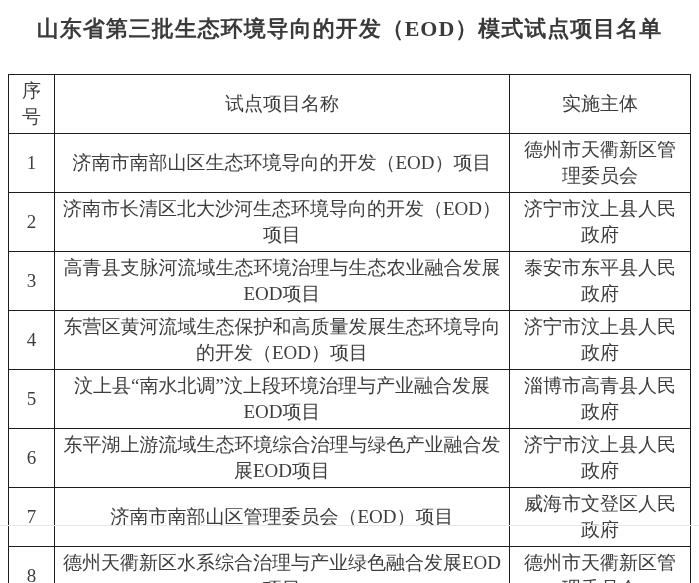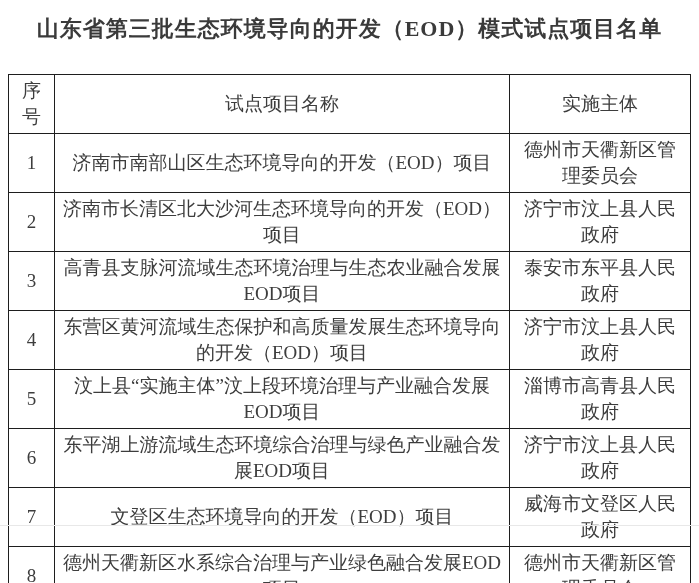--- a/index.html
+++ b/index.html
@@ -97,31 +97,31 @@
           <td>高青县支脉河流域生态环境治理与生态农业融合发展EOD项目</td>
           <td>泰安市东平县人民政府</td>
         </tr>
         <tr>
           <td>4</td>
           <td>东营区黄河流域生态保护和高质量发展生态环境导向的开发（EOD）项目</td>
           <td>济宁市汶上县人民政府</td>
         </tr>
         <tr>
           <td>5</td>
-          <td>汶上县“实施主体”汶上段环境治理与产业融合发展EOD项目</td>
+          <td>汶上县“南水北调”汶上段环境治理与产业融合发展EOD项目</td>
           <td>淄博市高青县人民政府</td>
         </tr>
         <tr>
           <td>6</td>
           <td>东平湖上游流域生态环境综合治理与绿色产业融合发展EOD项目</td>
           <td>济宁市汶上县人民政府</td>
         </tr>
         <tr>
           <td>7</td>
-          <td>文登区生态环境导向的开发（EOD）项目</td>
+          <td>济南市南部山区管理委员会（EOD）项目</td>
           <td>威海市文登区人民政府</td>
         </tr>
         <tr>
           <td>8</td>
           <td>德州天衢新区水系综合治理与产业绿色融合发展EOD项目</td>
           <td>德州市天衢新区管理委员会</td>
         </tr>
       </tbody>
   </table>
 

